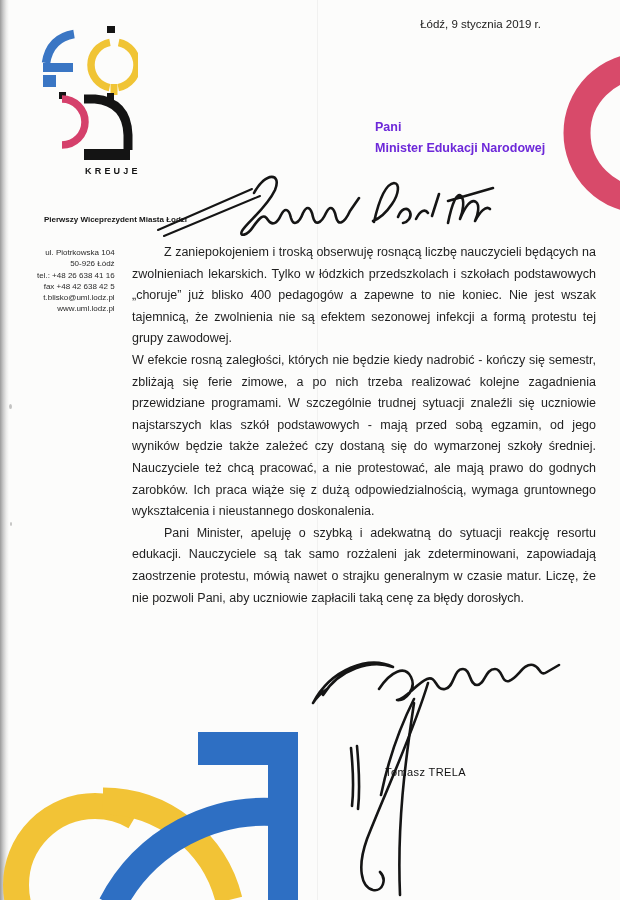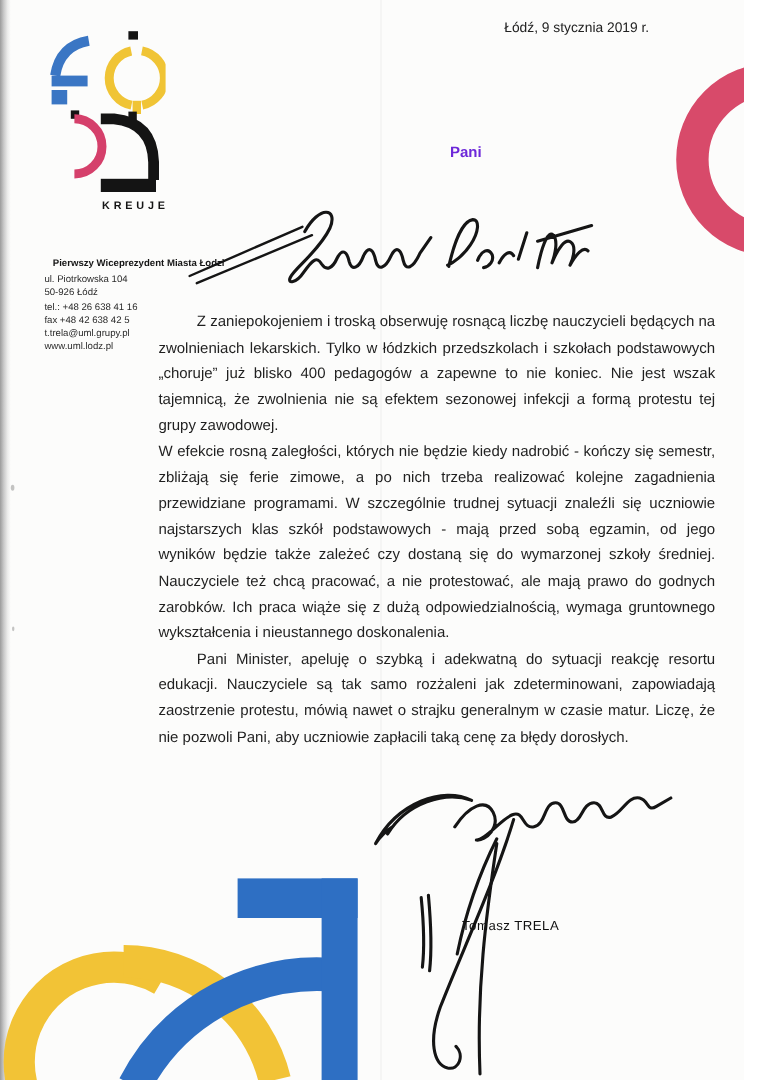--- a/index.html
+++ b/index.html
@@ -19,31 +19,31 @@
   .date {
     position:absolute; top:18px; right:79px;
     font-size:11.5px; color:#222; white-space:nowrap;
   }
   .logo { position:absolute; left:38px; top:22px; }
   .sender-title {
     position:absolute; left:44px; top:215px;
     font-size:8px; font-weight:bold; white-space:nowrap; color:#151515;
   }
   .sender-address {
-    position:absolute; left:37px; top:227px;
-    font-size:8px; line-height:11.3px; color:#2a2a2a;
+    position:absolute; left:37px; top:247px;
+    font-size:8px; line-height:11.3px; color:#2a2a2a;text-align:right;
   }
   .sender-address div { white-space:nowrap; }
   .recipient {
     position:absolute; left:375px; top:117px;
     font-size:12.5px; font-weight:bold; line-height:20.8px; color:#6d28d9;
   }
   .greeting-svg { position:absolute; left:148px; top:166px; }
   .body-text {
-    position:absolute; left:132px; top:258px; width:464px;
+    position:absolute; left:132px; top:242px; width:464px;
     font-size:12.5px; line-height:21.6px; text-align:justify; color:#1f1f1f;
   }
   .body-text p { margin:0; }
   .body-text p.indent { text-indent:32px; }
   .signature-svg { position:absolute; left:293px; top:645px; }
   .signatory {
     position:absolute; left:385px; top:766px;
     font-size:11px; font-weight:normal; letter-spacing:0.4px; color:#111;
   }
   .ring-svg { position:absolute; left:556px; top:48px; }
@@ -79,26 +79,27 @@
     <text x="47" y="152" font-size="9" font-weight="bold" letter-spacing="3.2" font-family="Liberation Sans, sans-serif" fill="#141414">KREUJE</text>
   </svg>
 
   <div class="sender-title">Pierwszy Wiceprezydent Miasta Łodzi</div>
 
   <div class="sender-address">
     <div>ul. Piotrkowska 104</div>
     <div>50-926 Łódź</div>
     <div>tel.: +48 26 638 41 16</div>
     <div>fax +48 42 638 42 5</div>
-    <div>t.trela@uml.grupy.pl</div>
+    <div>t.blisko@uml.lodz.pl</div>
     <div>www.uml.lodz.pl</div>
   </div>
 
   <div class="recipient">
     <div>Pani</div>
+    <div>Minister Edukacji Narodowej</div>
   </div>
 
   <svg class="greeting-svg" width="350" height="74" viewBox="0 0 350 74">
     <g fill="none" stroke="#151515" stroke-linecap="round" stroke-linejoin="round">
       <path stroke-width="2" d="M 10,64 L 104,23"></path>
       <path stroke-width="2" d="M 16,70 L 112,30"></path>
       <path stroke-width="2.6" d="M 106,27 C 118,5 134,7 127,24 C 118,43 98,57 94,65 C 91,71 99,70 105,61 C 112,51 116,47 120,54 C 124,60 129,58 133,49 C 137,41 141,43 143,52 C 145,60 151,58 155,47 C 159,39 163,41 165,51 C 167,60 173,58 178,47 C 182,39 186,41 188,51 C 190,60 196,58 202,45 L 211,32"></path>
       <path stroke-width="2.6" d="M 226,56 C 231,34 238,18 246,17 C 252,17 251,28 244,38 C 238,47 230,53 225,55 M 250,51 C 253,43 259,40 262,46 C 264,51 260,56 255,57 M 268,53 C 272,45 277,42 280,47 M 284,50 L 291,28"></path>
       <path stroke-width="2.6" d="M 300,57 C 304,37 309,26 313,30 C 317,34 315,45 312,53 C 317,41 323,32 328,36 C 332,39 330,49 327,55 C 332,46 338,39 342,43 M 300,35 L 345,22"></path>
     </g>

